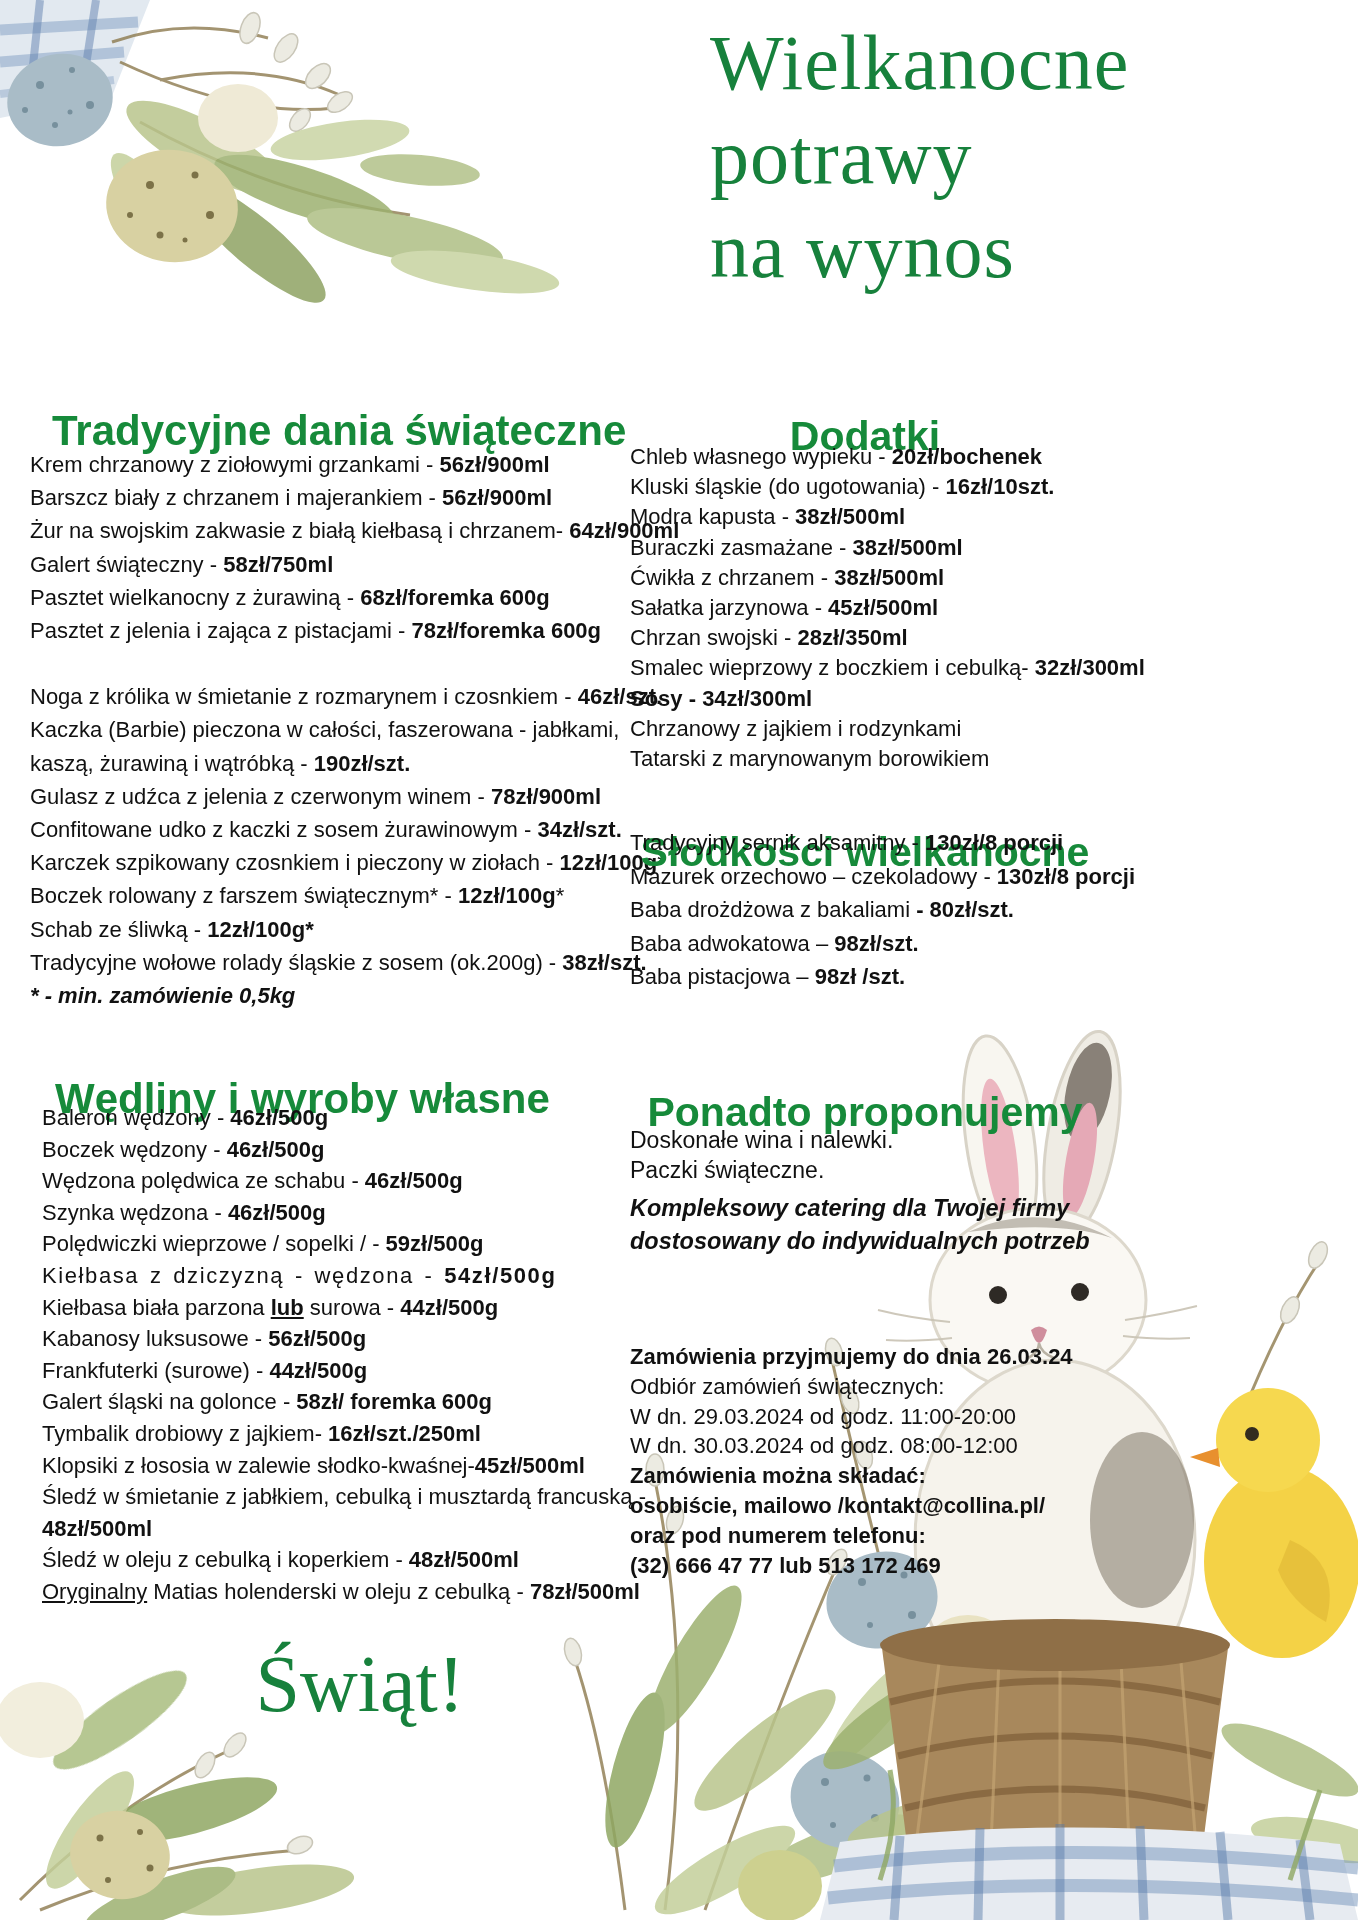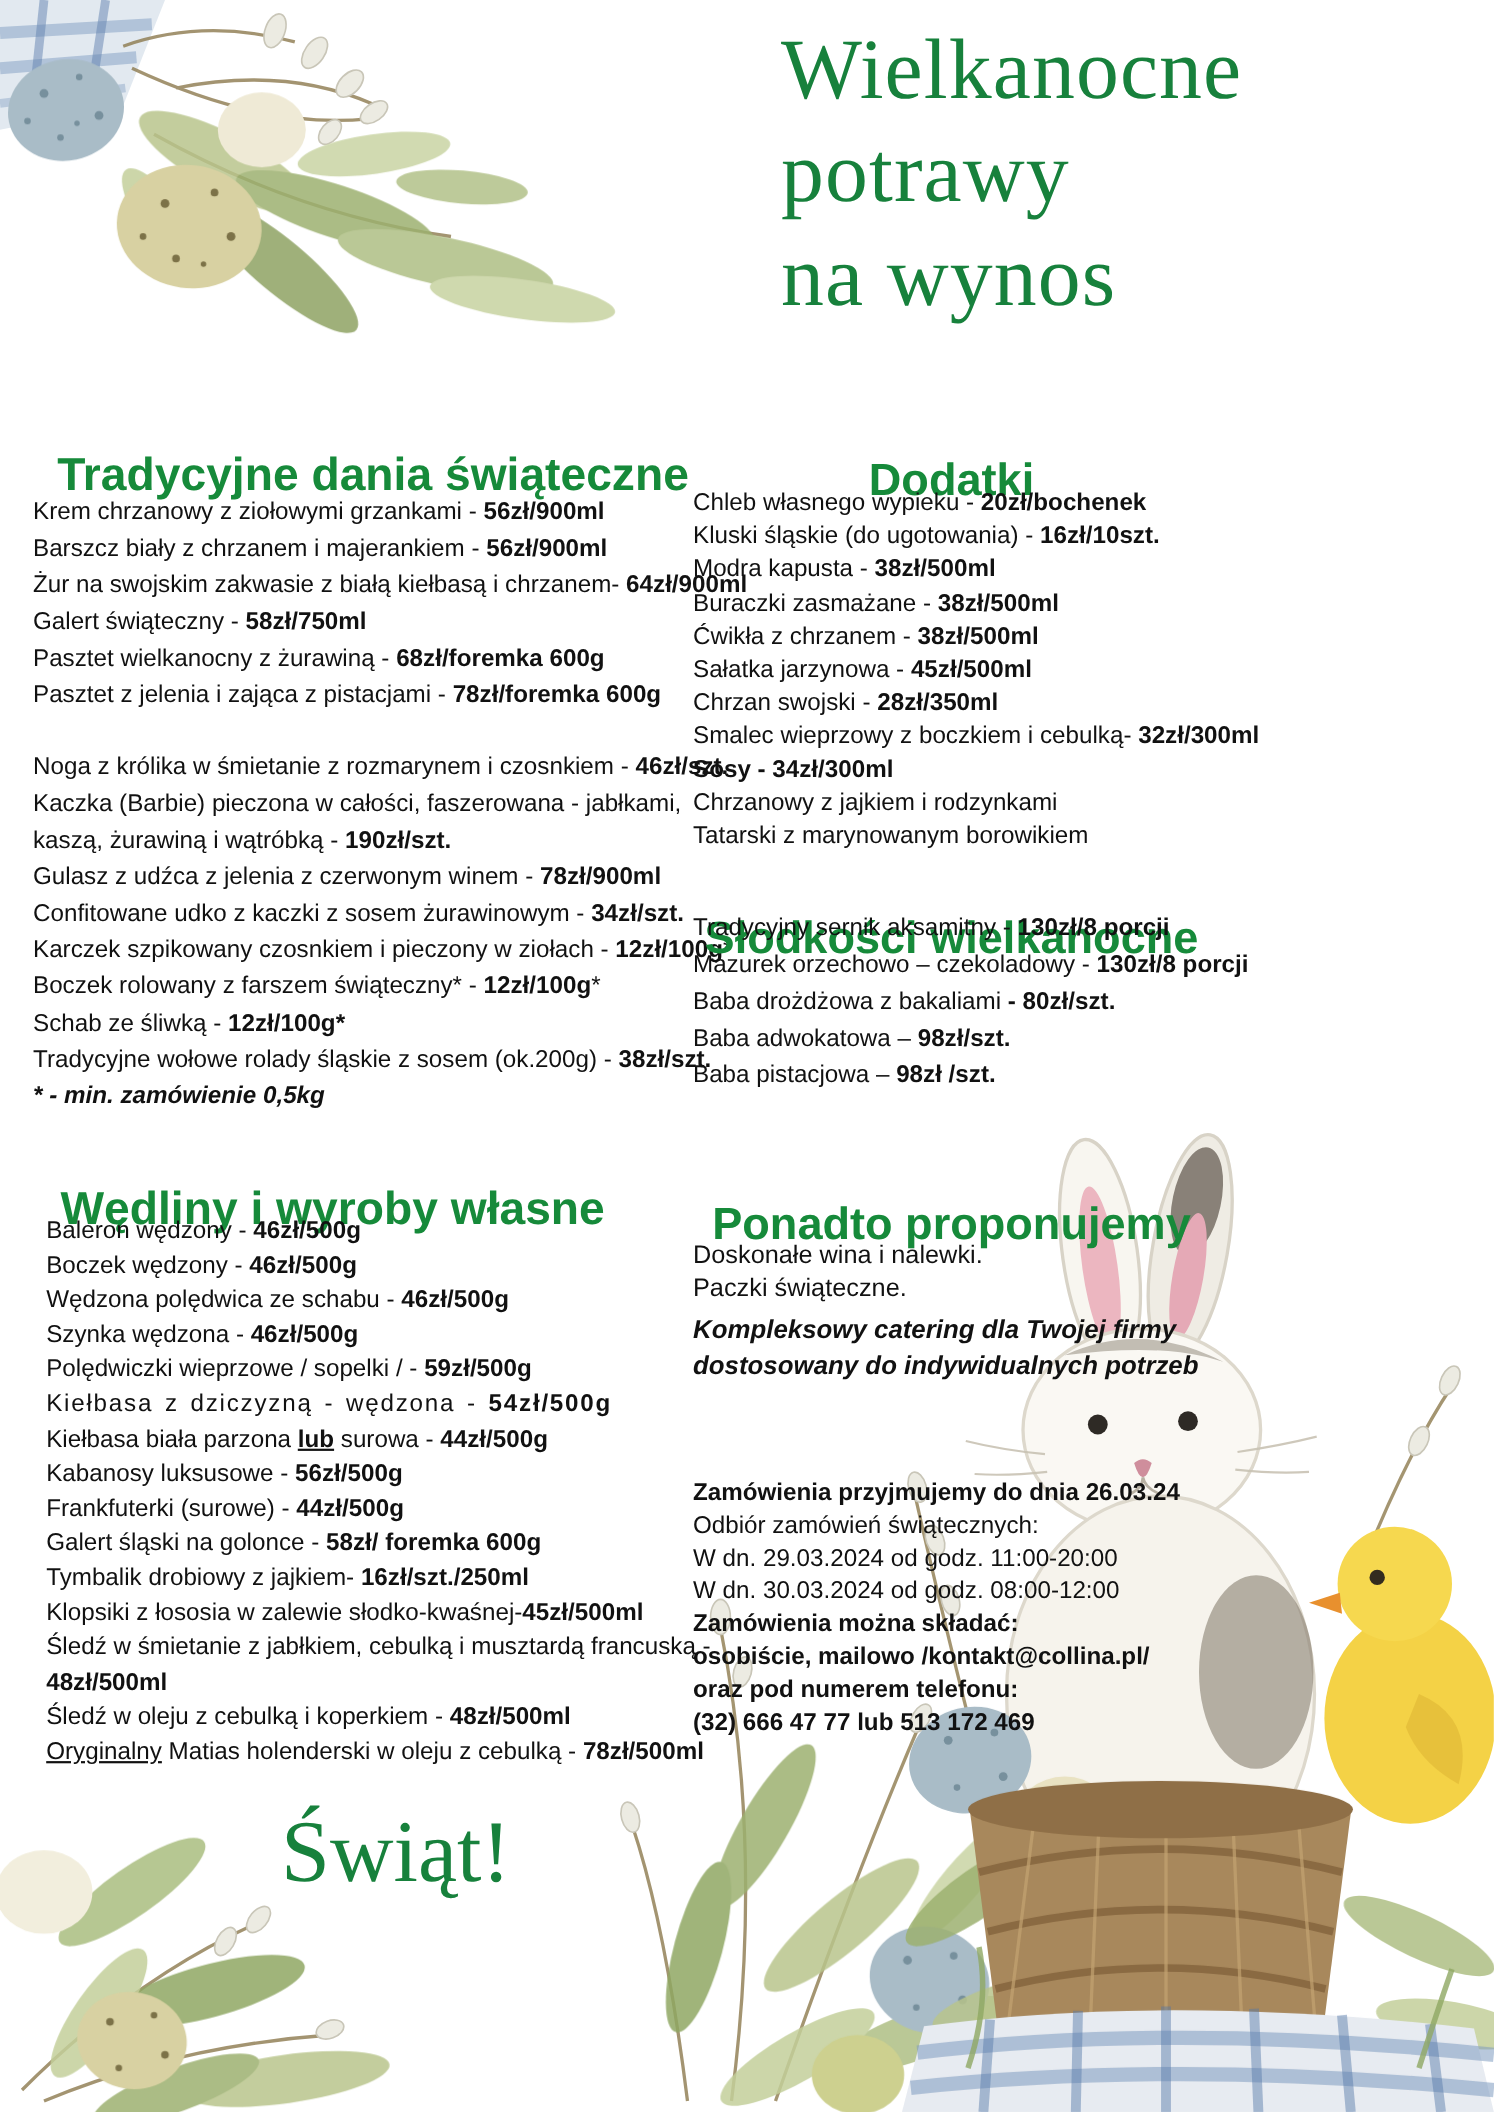--- a/index.html
+++ b/index.html
@@ -287,21 +287,21 @@
     <div class="mi"><span class="s-n">Żur na swojskim zakwasie z białą kiełbasą i chrzanem- </span><span class="s-b">64zł/900ml</span></div>
     <div class="mi"><span class="s-n">Galert świąteczny - </span><span class="s-b">58zł/750ml</span></div>
     <div class="mi"><span class="s-n">Pasztet wielkanocny z żurawiną - </span><span class="s-b">68zł/foremka 600g</span></div>
     <div class="mi"><span class="s-n">Pasztet  z jelenia i zająca z pistacjami  - </span><span class="s-b">78zł/foremka 600g</span></div>
     <div class="spacer"></div>
     <div class="mi"><span class="s-n">Noga z królika w śmietanie z rozmarynem i czosnkiem - </span><span class="s-b">46zł/szt.</span></div>
     <div class="mi wrap"><span class="s-n">Kaczka (Barbie) pieczona w całości, faszerowana - jabłkami, kaszą, żurawiną i wątróbką - </span><span class="s-b">190zł/szt.</span></div>
     <div class="mi"><span class="s-n">Gulasz z udźca z jelenia z czerwonym winem - </span><span class="s-b">78zł/900ml</span></div>
     <div class="mi"><span class="s-n">Confitowane udko z kaczki z sosem żurawinowym  - </span><span class="s-b">34zł/szt.</span></div>
     <div class="mi"><span class="s-n">Karczek szpikowany czosnkiem i pieczony w ziołach - </span><span class="s-b">12zł/100g</span><span class="s-n">*</span></div>
-    <div class="mi"><span class="s-n">Boczek rolowany z farszem świąteczny* - </span><span class="s-b">12zł/100g</span><span class="s-n">*</span></div>
+    <div class="mi"><span class="s-n">Boczek rolowany z farszem świątecznym* - </span><span class="s-b">12zł/100g</span><span class="s-n">*</span></div>
     <div class="mi"><span class="s-n">Schab ze śliwką - </span><span class="s-b">12zł/100g*</span></div>
     <div class="mi"><span class="s-n">Tradycyjne wołowe rolady śląskie z sosem (ok.200g) - </span><span class="s-b">38zł/szt.</span></div>
     <div class="mi"><span class="s-bi">* -  min. zamówienie 0,5kg</span></div>
   </div>
 
 <h2 class="sec sec-left2">Wędliny i wyroby własne</h2>
 <div class="list list-cured">
     <div class="mi"><span class="s-n">Baleron wędzony - </span><span class="s-b">46zł/500g</span></div>
     <div class="mi"><span class="s-n">Boczek wędzony - </span><span class="s-b">46zł/500g</span></div>
     <div class="mi"><span class="s-n">Wędzona polędwica ze schabu - </span><span class="s-b">46zł/500g</span></div>

